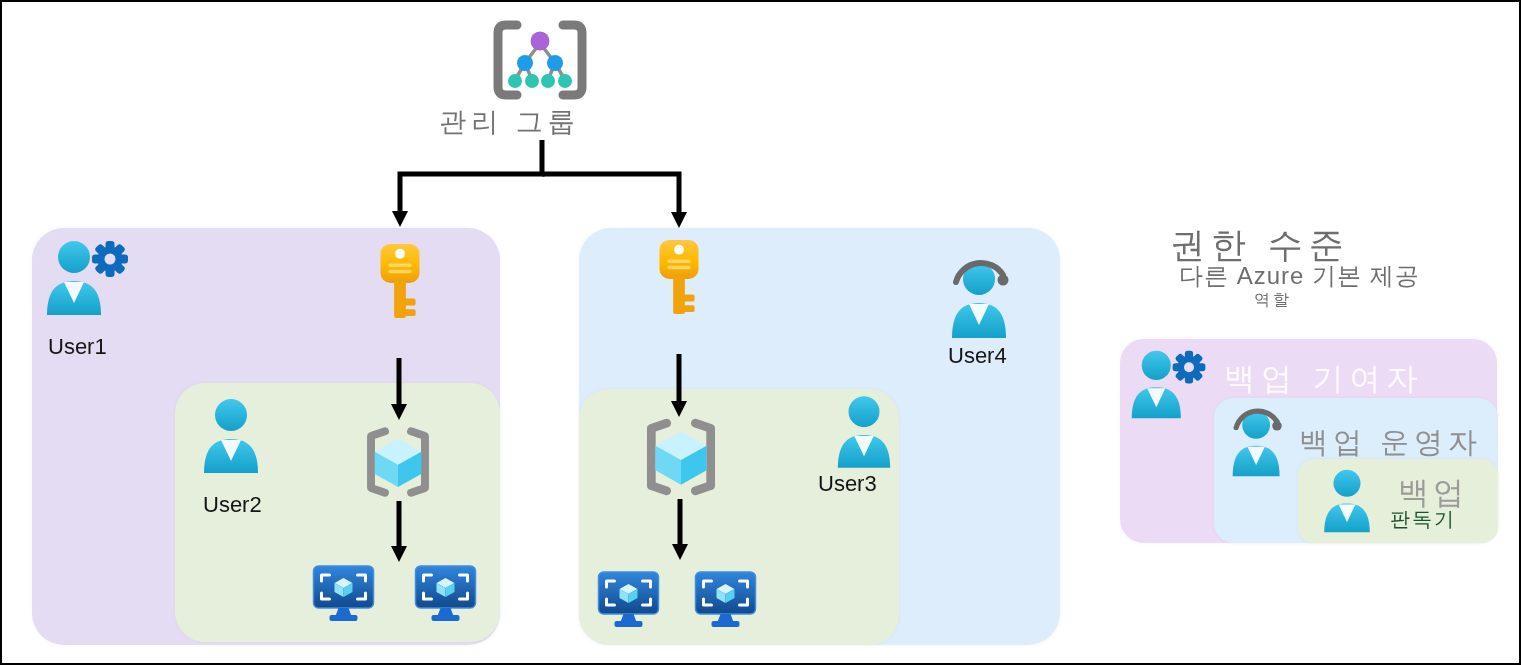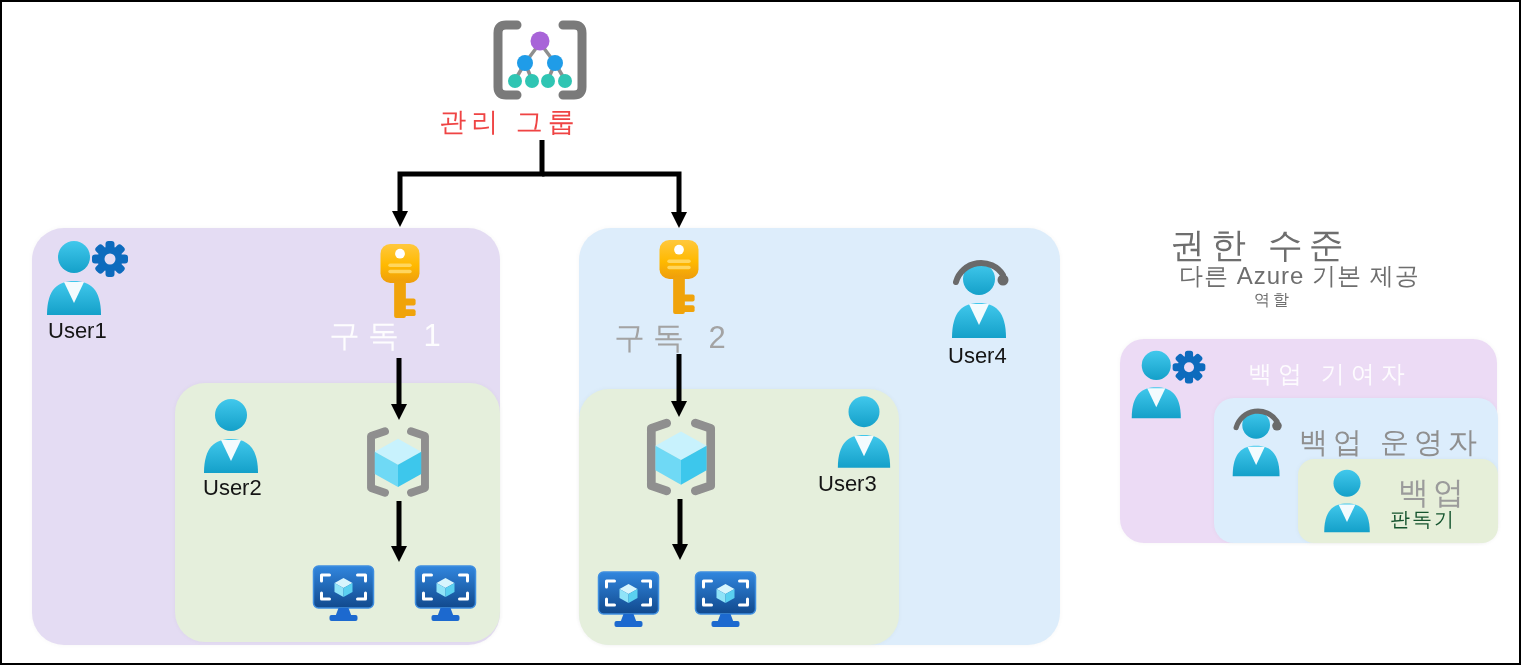--- a/index.html
+++ b/index.html
@@ -11,27 +11,27 @@
   .box{position:absolute;box-shadow:0 0 5px rgba(0,0,0,0.04);}
   .sub1-box{left:30px;top:226px;width:468px;height:417px;border-radius:32px;background:#e4dcf3;}
   .rg1-box{left:143px;top:155px;width:325px;height:259px;border-radius:30px;background:#e5efdc;}
   .sub2-box{left:577px;top:226px;width:481px;height:417px;border-radius:32px;background:#ddedfb;}
   .rg2-box{left:0px;top:161px;width:320px;height:256px;border-radius:30px;background:#e5efdc;}
   .legend-purple{left:1118px;top:337px;width:377px;height:204px;border-radius:24px;background:#ecdbf5;}
   .legend-blue{left:94px;top:59px;width:284px;height:145px;border-radius:20px;background:#dcedfc;}
   .legend-green{left:84px;top:61px;width:200px;height:84px;border-radius:16px;background:#e6efd9;}
   .lbl{position:absolute;z-index:3;white-space:nowrap;}
   .user-lbl{font-size:22px;color:#151515;}
-  .mgmt-lbl{left:425px;top:102px;width:165px;text-align:center;font-size:27px;color:#ef4444;letter-spacing:5px;}
+  .mgmt-lbl{left:425px;top:102px;width:165px;text-align:center;font-size:27px;color:#737373;letter-spacing:5px;}
   .sub1-lbl{left:327px;top:313px;font-size:31px;color:rgba(255,255,255,0.92);letter-spacing:8px;}
   .sub2-lbl{left:612px;top:315px;font-size:31px;color:#a3a3a3;letter-spacing:8px;}
   .perm-title{left:1168px;top:220px;font-size:35px;color:#6e6e6e;letter-spacing:6px;}
   .perm-sub1{left:1177px;top:258px;font-size:24px;color:#6e6e6e;letter-spacing:1px;}
   .perm-sub2{left:1252px;top:288px;font-size:16px;color:#6e6e6e;letter-spacing:3px;}
-  .contrib-lbl{left:1222px;top:356px;font-size:24px;color:rgba(255,255,255,0.88);letter-spacing:6px;margin-left:24px;}
+  .contrib-lbl{left:1222px;top:356px;font-size:31px;color:rgba(255,255,255,0.88);letter-spacing:6px;}
   .oper-lbl{left:1297px;top:414px;font-size:29px;color:#8f8f8f;letter-spacing:5px;margin-top:7px;}
   .reader-lbl1{left:1396px;top:470px;font-size:31px;color:#9b9b9b;letter-spacing:4px;}
   .reader-lbl2{left:1388px;top:504px;font-size:20px;color:#14532d;letter-spacing:2px;}
   svg.icon{position:absolute;z-index:3;}
   #connectors{position:absolute;left:0;top:0;z-index:2;}
 </style>
 </head>
 <body>
 
 <div class="canvas">
@@ -107,45 +107,44 @@
 
   <svg class="icon" style="left:372px;top:240px" width="52" height="78" viewBox="0 0 52 80">
     <rect x="6" y="2" width="40" height="40" rx="10" fill="url(#gKey)"></rect>
     <circle cx="26" cy="12" r="5" fill="#fff"></circle>
     <rect x="14" y="22" width="24" height="3.6" rx="1.8" fill="#ffd65e"></rect>
     <rect x="14" y="28.5" width="24" height="3.6" rx="1.8" fill="#ffd65e"></rect>
     <rect x="20" y="40" width="12" height="38" rx="2" fill="#f0a30a"></rect>
     <rect x="30" y="58" width="12" height="7" rx="2" fill="#f0a30a"></rect>
     <rect x="30" y="69" width="12" height="7" rx="2" fill="#f0a30a"></rect>
   </svg>
-  <div class="lbl sub1-lbl">구독 1</div>
 
   <svg class="icon" style="left:42px;top:237px;color:#e4dcf3" width="88" height="78" viewBox="0 0 88 78">
     <circle cx="30" cy="18" r="16" fill="url(#gPerson)"></circle>
     <path d="M3,76 C3,50 14,42 30,42 C46,42 57,50 57,76 Z" fill="url(#gPerson)"></path>
     <path d="M20,43 L40,43 L30,64 Z" fill="#f3fbfe"></path>
     <g transform="translate(66,20)">
       <g fill="#0d6bbd">
         <rect x="-4.5" y="-18" width="9" height="36" rx="3"></rect>
         <rect x="-4.5" y="-18" width="9" height="36" rx="3" transform="rotate(45)"></rect>
         <rect x="-4.5" y="-18" width="9" height="36" rx="3" transform="rotate(90)"></rect>
         <rect x="-4.5" y="-18" width="9" height="36" rx="3" transform="rotate(135)"></rect>
         <circle r="12.5"></circle>
       </g>
       <circle r="5.5" fill="currentColor"></circle>
     </g>
   </svg>
-  <div class="lbl user-lbl" style="left:46px;top:316px">User1</div>
+  <div class="lbl user-lbl" style="left:46px;top:332px">User1</div>
 
   <svg class="icon" style="left:197px;top:395px" width="64" height="78" viewBox="0 0 64 78">
     <circle cx="32" cy="18" r="16" fill="url(#gPerson)"></circle>
     <path d="M5,76 C5,50 16,42 32,42 C48,42 59,50 59,76 Z" fill="url(#gPerson)"></path>
     <path d="M22,43 L42,43 L32,64 Z" fill="#f3fbfe"></path>
   </svg>
-  <div class="lbl user-lbl" style="left:201px;top:473px">User2</div>
+  <div class="lbl user-lbl" style="left:201px;top:490px">User2</div>
 
   <svg class="icon" style="left:356px;top:423px" width="80" height="74" viewBox="0 0 86 78">
     <g stroke="#8f8f8f" stroke-width="8.5" fill="none" stroke-linejoin="round" stroke-linecap="round">
       <path d="M29,6 L14,11 L14,67 L29,72"></path>
       <path d="M57,6 L72,11 L72,67 L57,72"></path>
     </g>
     <polygon points="43,14 68,28 43,42 18,28" fill="#c8f2fd"></polygon>
     <polygon points="18,28 43,42 43,66 18,52" fill="#6fd9f5"></polygon>
     <polygon points="43,42 68,28 68,52 43,66" fill="#3dc7ec"></polygon>
   </svg>
@@ -181,21 +180,20 @@
 
   <svg class="icon" style="left:651px;top:236px" width="52" height="78" viewBox="0 0 52 80">
     <rect x="6" y="2" width="40" height="40" rx="10" fill="url(#gKey)"></rect>
     <circle cx="26" cy="12" r="5" fill="#fff"></circle>
     <rect x="14" y="22" width="24" height="3.6" rx="1.8" fill="#ffd65e"></rect>
     <rect x="14" y="28.5" width="24" height="3.6" rx="1.8" fill="#ffd65e"></rect>
     <rect x="20" y="40" width="12" height="38" rx="2" fill="#f0a30a"></rect>
     <rect x="30" y="58" width="12" height="7" rx="2" fill="#f0a30a"></rect>
     <rect x="30" y="69" width="12" height="7" rx="2" fill="#f0a30a"></rect>
   </svg>
-  <div class="lbl sub2-lbl">구독 2</div>
 
   <svg class="icon" style="left:940px;top:246px" width="76" height="92" viewBox="0 0 76 92">
     <circle cx="37" cy="31" r="16" fill="url(#gPerson)"></circle>
     <path d="M10,90 C10,63 21,55 37,55 C53,55 64,63 64,90 Z" fill="url(#gPerson)"></path>
     <path d="M27,56 L47,56 L37,77 Z" fill="#f3fbfe"></path>
     <path d="M14,34 A26,26 0 0 1 61,27" stroke="#6a6a6a" stroke-width="6" fill="none" stroke-linecap="round"></path>
     <circle cx="61" cy="32" r="5.5" fill="#6a6a6a"></circle>
   </svg>
   <div class="lbl user-lbl" style="left:946px;top:341px">User4</div>
 

